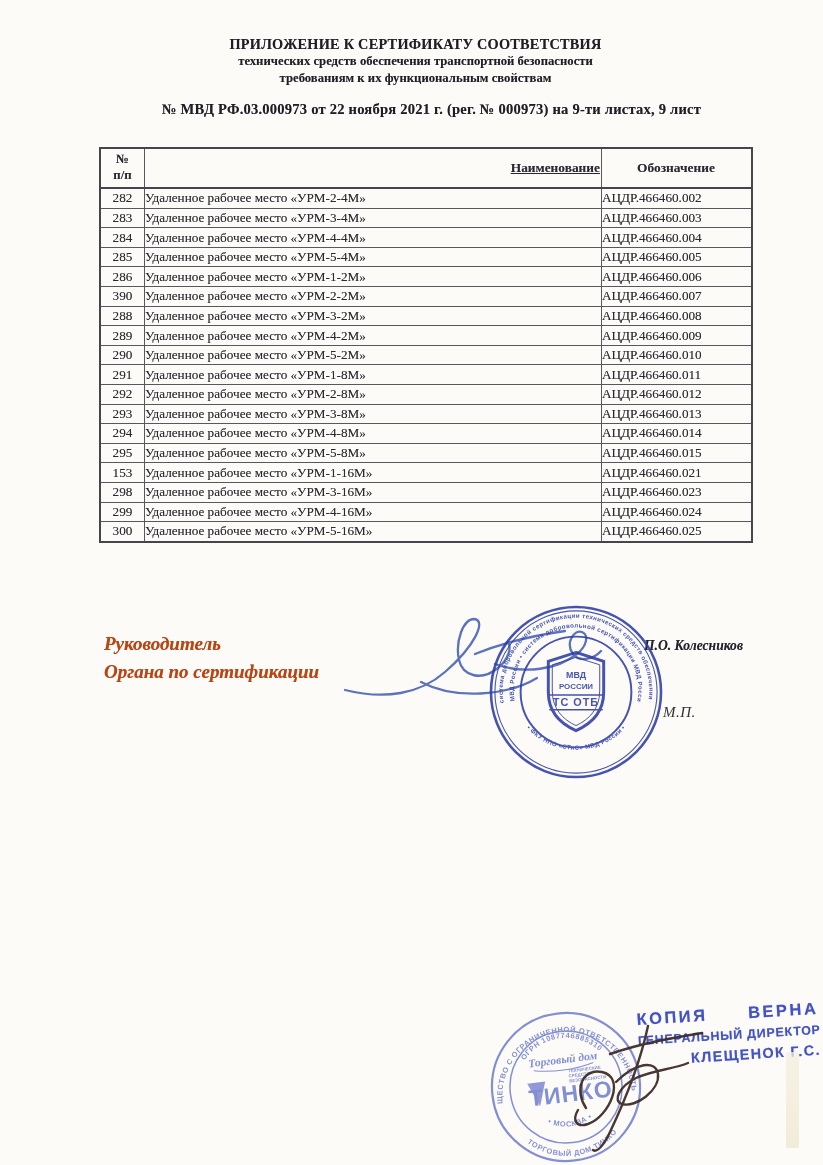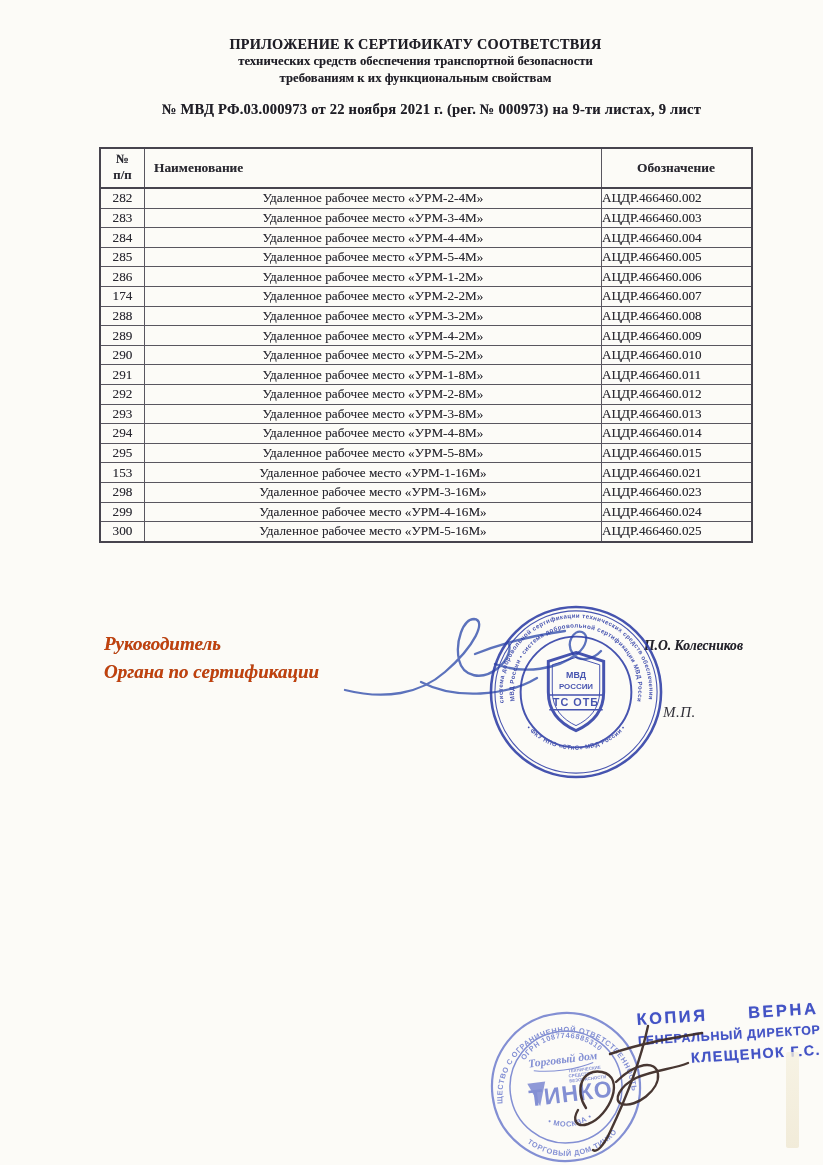--- a/index.html
+++ b/index.html
@@ -28,21 +28,21 @@
     border:1px solid #59565f;
     font-size:13.2px;line-height:1.05;
     text-shadow:0 0 .4px rgba(40,40,50,.4);
   }
   .doc-table th{
     font-size:13.4px;font-weight:bold;text-align:center;
     height:36px;border-bottom:2px solid #47444e;
   }
   .doc-table td{height:18.6px;padding:0;}
   .col-num{width:41px;text-align:center;}
-  .col-name{text-align:center;padding-left:9px;}
+  .col-name{text-align:left;padding-left:9px;}
   .col-desig{width:148px;text-align:left;padding-left:8px;}
   .th-num-line{display:block;font-size:12.8px;line-height:1.25;}
   
   .role{
     position:absolute;left:104px;top:630px;
     font-weight:bold;font-style:italic;font-size:19px;line-height:1.45;color:#c2410c;
     text-shadow:0 0 .5px rgba(30,30,40,.4);
   }
   .signer-name{
     position:absolute;left:644px;top:638px;
@@ -84,21 +84,21 @@
   <div class="hnum">№ МВД РФ.03.000973 от 22 ноября 2021 г. (рег. № 000973) на 9-ти листах, 9 лист</div>
 </div>
 
 <table class="doc-table">
   <thead>
     <tr>
       <th class="col-num">
         <span class="th-num-line">№</span>
         <span class="th-num-line">п/п</span>
       </th>
-      <th class="col-name" style="text-align:left;">Наименование</th>
+      <th class="col-name" style="text-align:right;text-decoration:underline;">Наименование</th>
       <th class="col-desig" style="text-align:center;padding-left:0;">Обозначение</th>
     </tr>
   </thead>
   <tbody>
       <tr>
         <td class="col-num">282</td>
         <td class="col-name">Удаленное рабочее место «УРМ-2-4М»</td>
         <td class="col-desig">АЦДР.466460.002</td>
       </tr>
       <tr>
@@ -115,21 +115,21 @@
         <td class="col-num">285</td>
         <td class="col-name">Удаленное рабочее место «УРМ-5-4М»</td>
         <td class="col-desig">АЦДР.466460.005</td>
       </tr>
       <tr>
         <td class="col-num">286</td>
         <td class="col-name">Удаленное рабочее место «УРМ-1-2М»</td>
         <td class="col-desig">АЦДР.466460.006</td>
       </tr>
       <tr>
-        <td class="col-num">174</td>
+        <td class="col-num">390</td>
         <td class="col-name">Удаленное рабочее место «УРМ-2-2М»</td>
         <td class="col-desig">АЦДР.466460.007</td>
       </tr>
       <tr>
         <td class="col-num">288</td>
         <td class="col-name">Удаленное рабочее место «УРМ-3-2М»</td>
         <td class="col-desig">АЦДР.466460.008</td>
       </tr>
       <tr>
         <td class="col-num">289</td>

